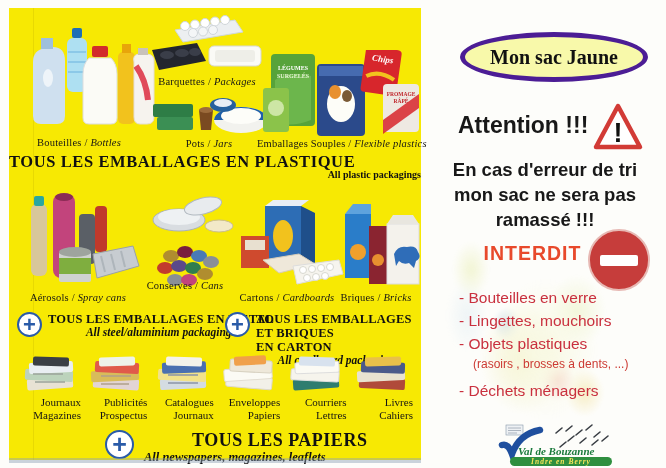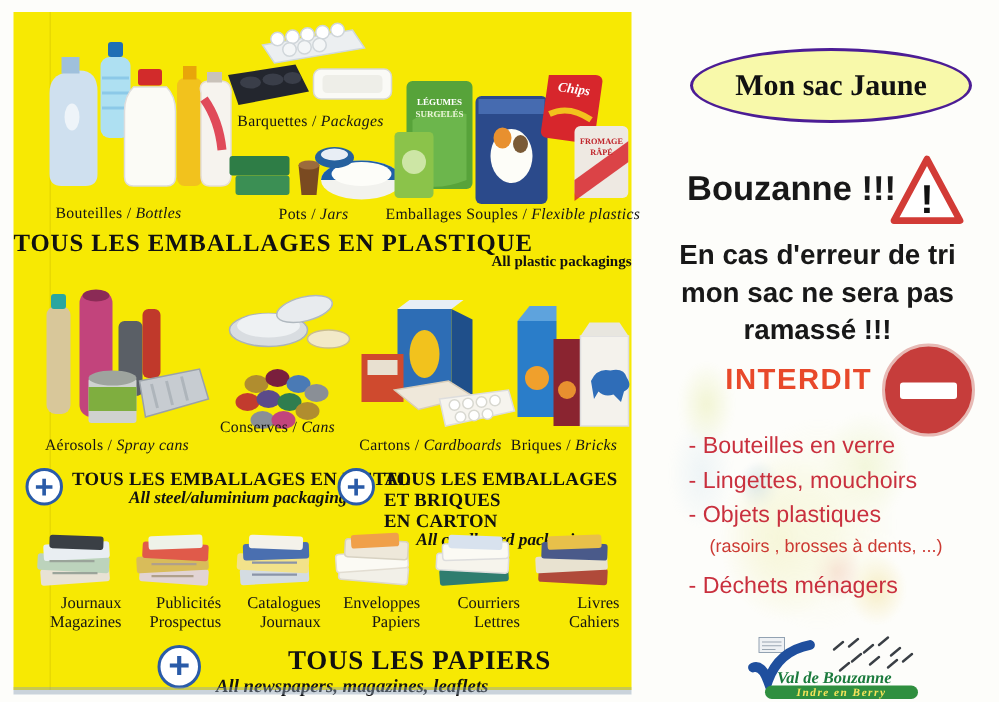--- a/index.html
+++ b/index.html
@@ -51,21 +51,21 @@
 
   .flex-6{position:absolute;display:flex;justify-content:space-between;}
   .flex-6 > div{width:62px;display:flex;justify-content:center;}
   .paper-lbl{
     font-size:11px;line-height:12.5px;text-align:right;color:#151515;width:62px;
   }
 
   
   .badge{
     position:absolute;left:460px;top:32px;width:188px;height:50px;
-    background:#f8f9aa;border:2px solid #4c1d95;border-radius:50%;
+    background:#f8f9aa;border:5px solid #4c1d95;border-radius:50%;
     display:flex;align-items:center;justify-content:center;
     font-weight:bold;font-size:20px;color:#111;
   }
   .attention{
     position:absolute;left:458px;top:112px;width:140px;
     font-family:"Liberation Sans",sans-serif;font-weight:bold;
     font-size:23px;color:#181818;
   }
   .warn-triangle{position:absolute;left:592px;top:101px;}
   .warning-block{
@@ -375,21 +375,21 @@
     </div>
   </div>
 </div>
 <div class="bottom-edge" data-name="scan-edge"></div>
 
 <div class="watermark" data-name="yellow-bag-watermark"></div>
 <div class="watermark2" data-name="figure-watermark"></div>
 
 <div class="badge" data-name="mon-sac-jaune-badge">Mon sac Jaune</div>
 
-<div class="attention" data-name="attention-text">Bouzanne !!!</div>
+<div class="attention" data-name="attention-text">Attention !!!</div>
 <svg class="warn-triangle" width="52" height="52" viewBox="0 0 52 52" data-name="warning-triangle-icon">
   <path d="M26 5 L48 46 L4 46 Z" fill="#fff" stroke="#d23b36" stroke-width="4.5" stroke-linejoin="round"></path>
   <text x="26" y="41" text-anchor="middle" font-family="Liberation Sans,sans-serif" font-weight="bold" font-size="27" fill="#111">!</text>
 </svg>
 
 <div class="warning-block" data-name="warning-message">
   <div data-name="warning-line-1">En cas d'erreur de tri</div>
   <div data-name="warning-line-2">mon sac ne sera pas</div>
   <div data-name="warning-line-3">ramassé !!!</div>
 </div>

